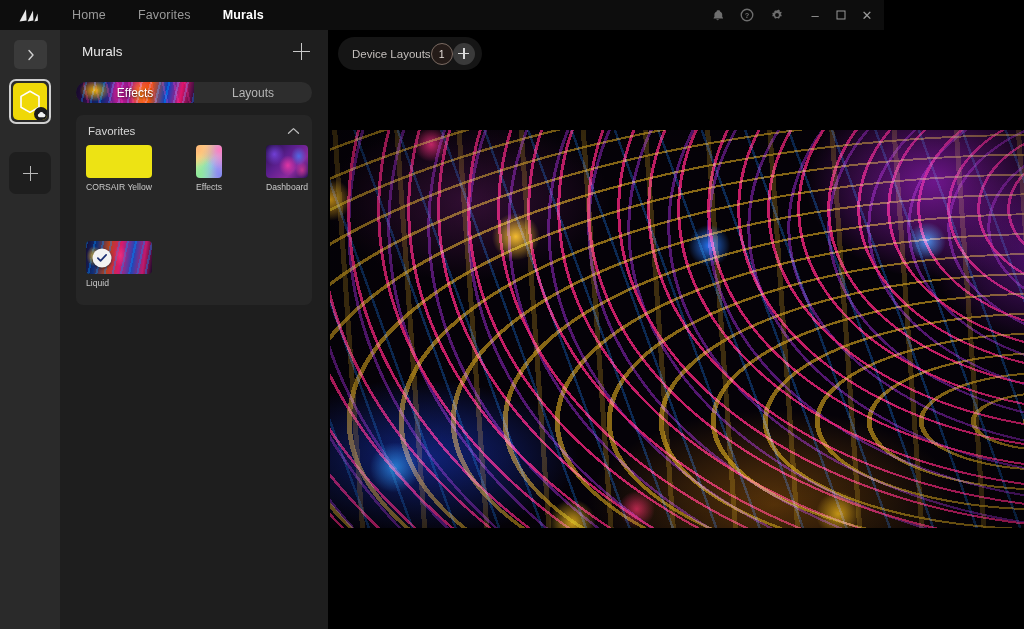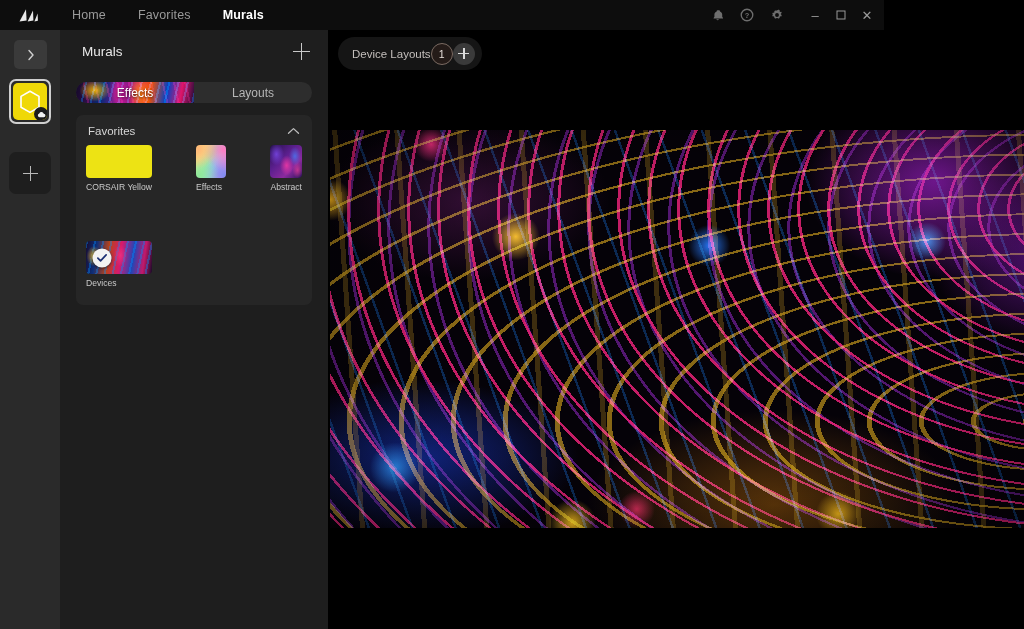--- a/index.html
+++ b/index.html
@@ -400,32 +400,32 @@
 
 
         <div class="fav-item">
           <div class="swatch sw-rainbow"></div>
           <div class="fav-label">Effects</div>
         </div>
 
 
         <div class="fav-item">
           <div class="swatch sw-abstract"></div>
-          <div class="fav-label">Abstract</div>
+          <div class="fav-label">Dashboard</div>
         </div>
 
         <div class="fav-item">
           <div class="swatch sw-liquid">
             <div class="check-badge">
               <svg width="11" height="9" viewBox="0 0 12 10">
                 <path d="M1.4 5.1 L4.4 8.1 L10.6 1.5" fill="none" stroke="#1b2f73" stroke-width="1.9" stroke-linecap="round" stroke-linejoin="round"></path>
               </svg>
             </div>
           </div>
-          <div class="fav-label">Devices</div>
+          <div class="fav-label">Liquid</div>
         </div>
 
       </div>
     </div>
   </div>
 
   <div class="stage">
 
     <div class="layout-bar">
       <span class="layout-label">Device Layouts</span>

